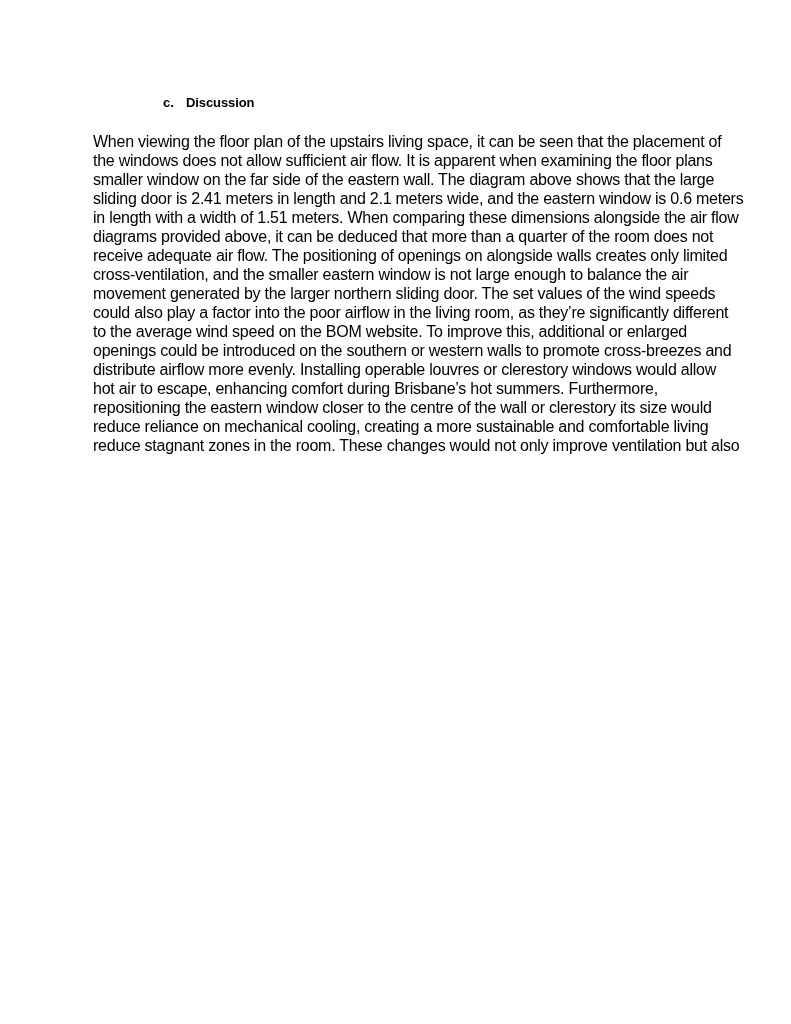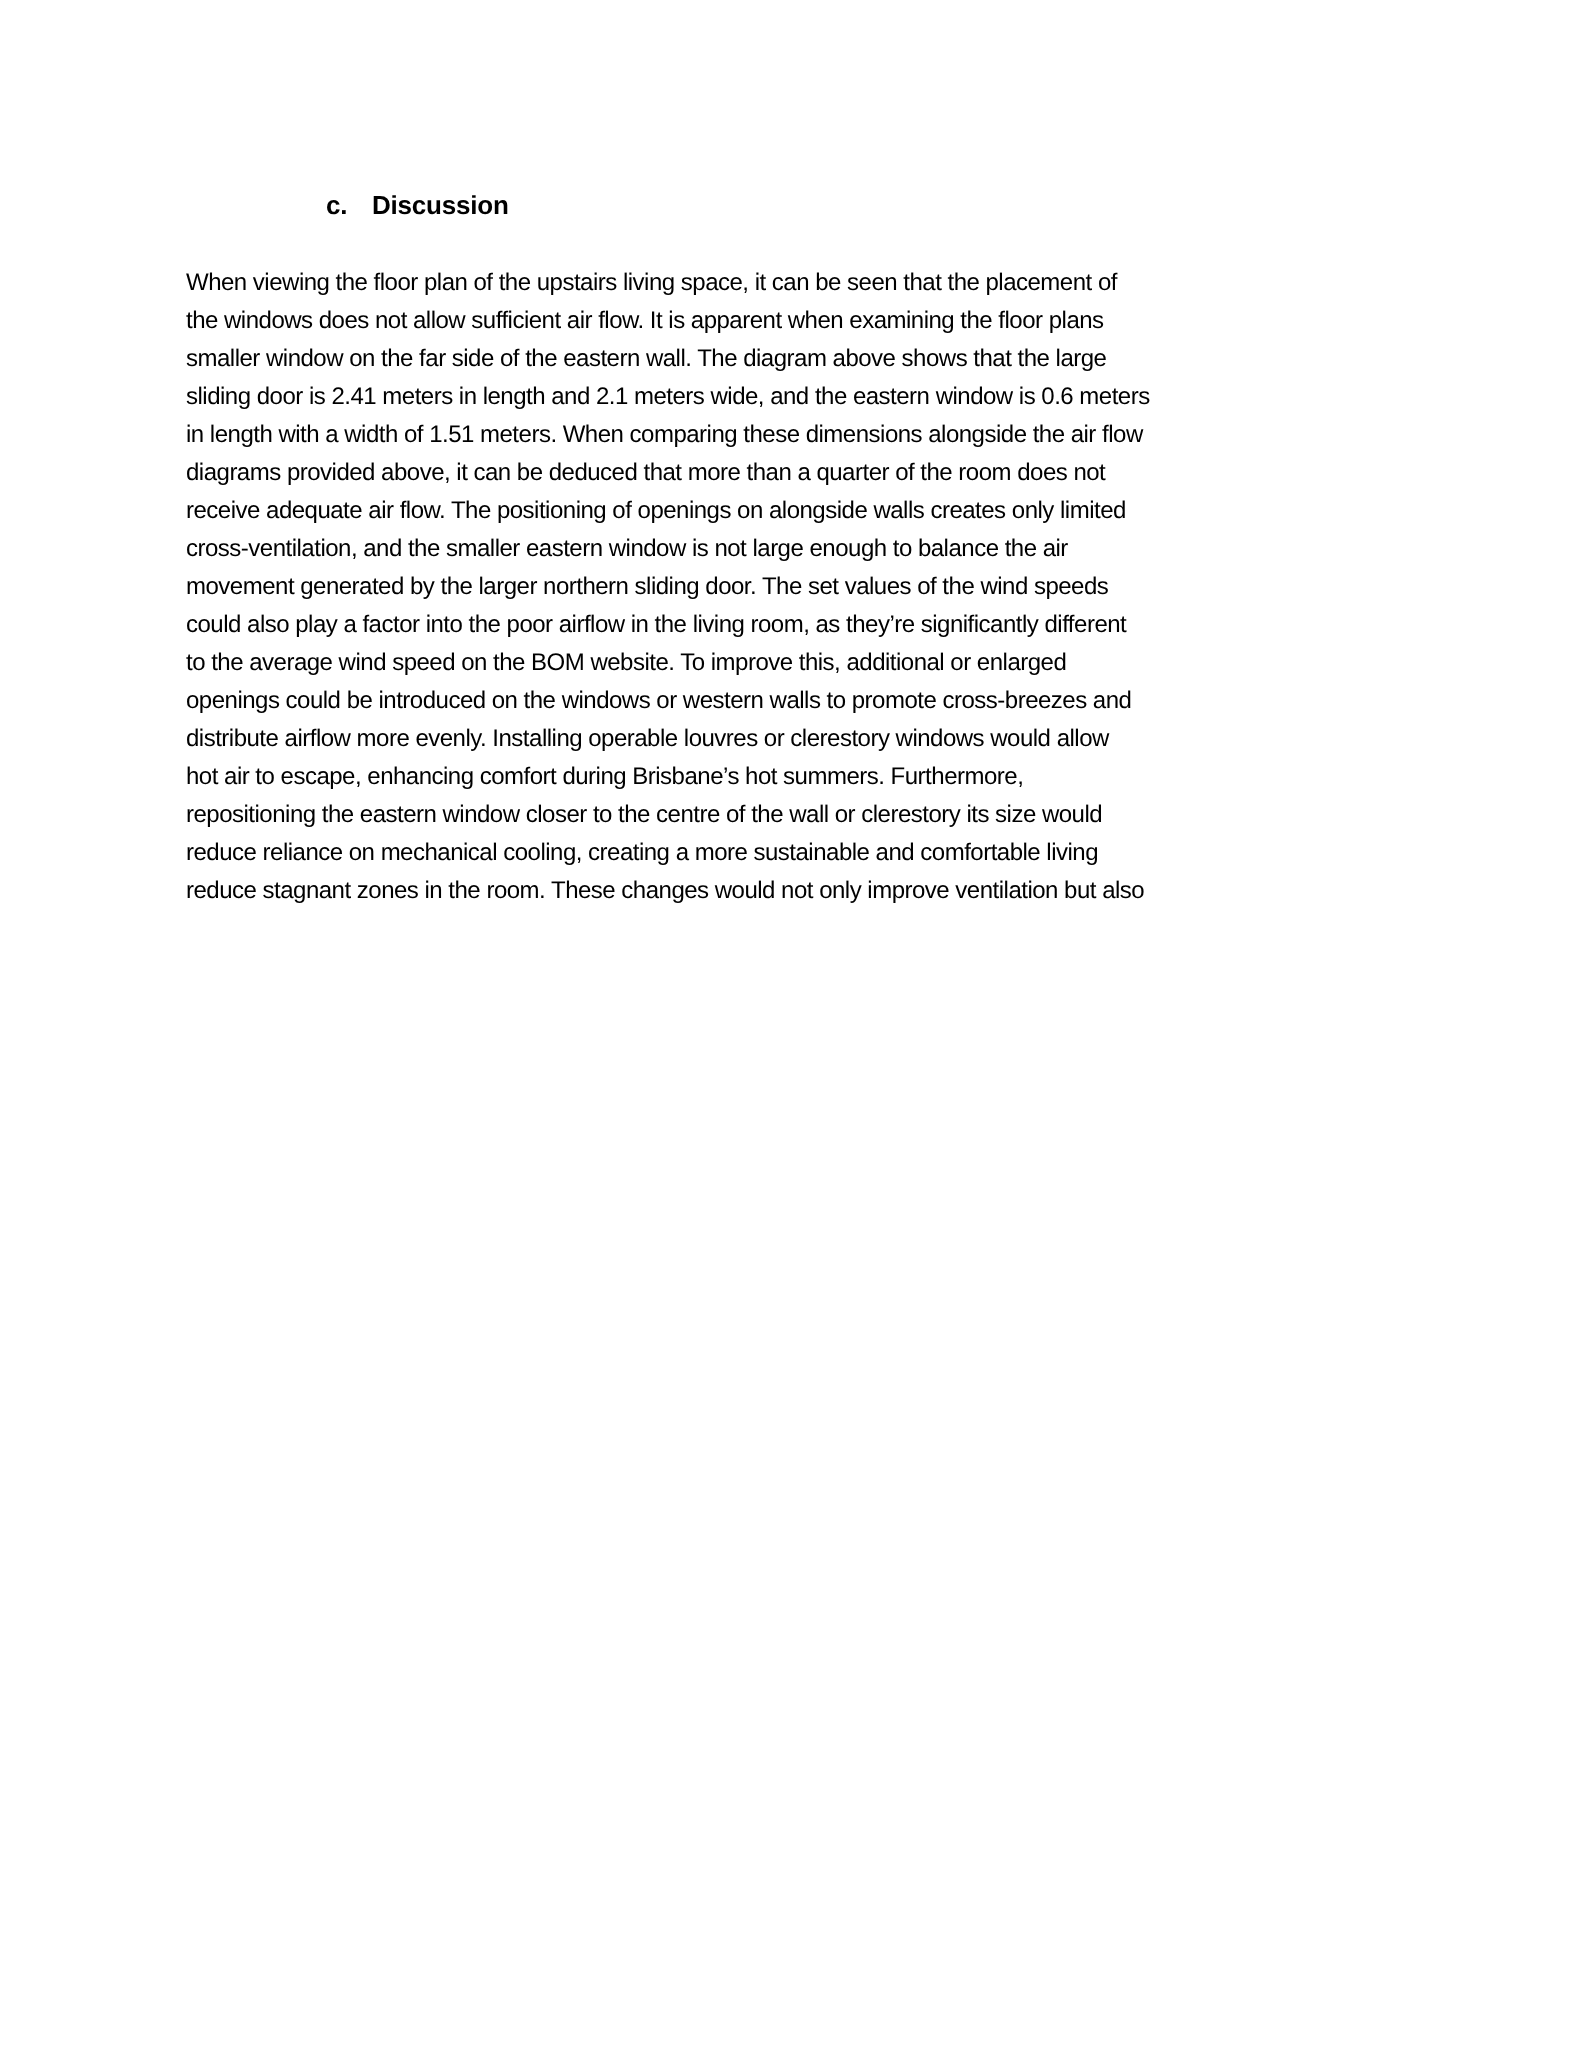--- a/index.html
+++ b/index.html
@@ -40,21 +40,21 @@
     .body-text {
       position: absolute;
       left: 93px;
       top: 132px;
       width: 620px;
     }
     .line {
       display: block;
       height: 19px;
       line-height: 19px;
-      font-size: 12px;
+      font-size: 16px;
       white-space: nowrap;
       letter-spacing: -0.25px;
     }
   </style>
 </head>
 <body>
 
 <div class="page">
   <div class="heading">
     <span class="marker">c.</span><span>Discussion</span>
@@ -65,20 +65,20 @@
     <span class="line">the windows does not allow sufficient air flow. It is apparent when examining the floor plans</span>
     <span class="line">smaller window on the far side of the eastern wall. The diagram above shows that the large</span>
     <span class="line">sliding door is 2.41 meters in length and 2.1 meters wide, and the eastern window is 0.6 meters</span>
     <span class="line">in length with a width of 1.51 meters. When comparing these dimensions alongside the air flow</span>
     <span class="line">diagrams provided above, it can be deduced that more than a quarter of the room does not</span>
     <span class="line">receive adequate air flow. The positioning of openings on alongside walls creates only limited</span>
     <span class="line">cross-ventilation, and the smaller eastern window is not large enough to balance the air</span>
     <span class="line">movement generated by the larger northern sliding door. The set values of the wind speeds</span>
     <span class="line">could also play a factor into the poor airflow in the living room, as they’re significantly different</span>
     <span class="line">to the average wind speed on the BOM website. To improve this, additional or enlarged</span>
-    <span class="line">openings could be introduced on the windows or western walls to promote cross-breezes and</span>
+    <span class="line">openings could be introduced on the southern or western walls to promote cross-breezes and</span>
     <span class="line">distribute airflow more evenly. Installing operable louvres or clerestory windows would allow</span>
     <span class="line">hot air to escape, enhancing comfort during Brisbane’s hot summers. Furthermore,</span>
     <span class="line">repositioning the eastern window closer to the centre of the wall or clerestory its size would</span>
     <span class="line">reduce reliance on mechanical cooling, creating a more sustainable and comfortable living</span>
     <span class="line">reduce stagnant zones in the room. These changes would not only improve ventilation but also</span>
   </div>
 </div>
 
 </body></html>

